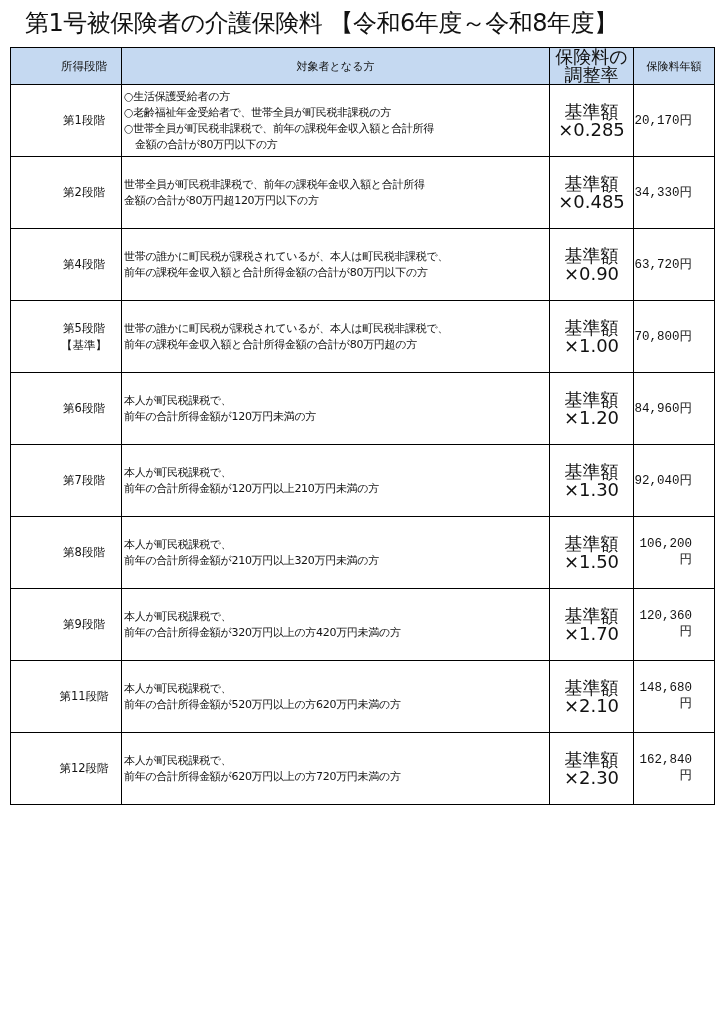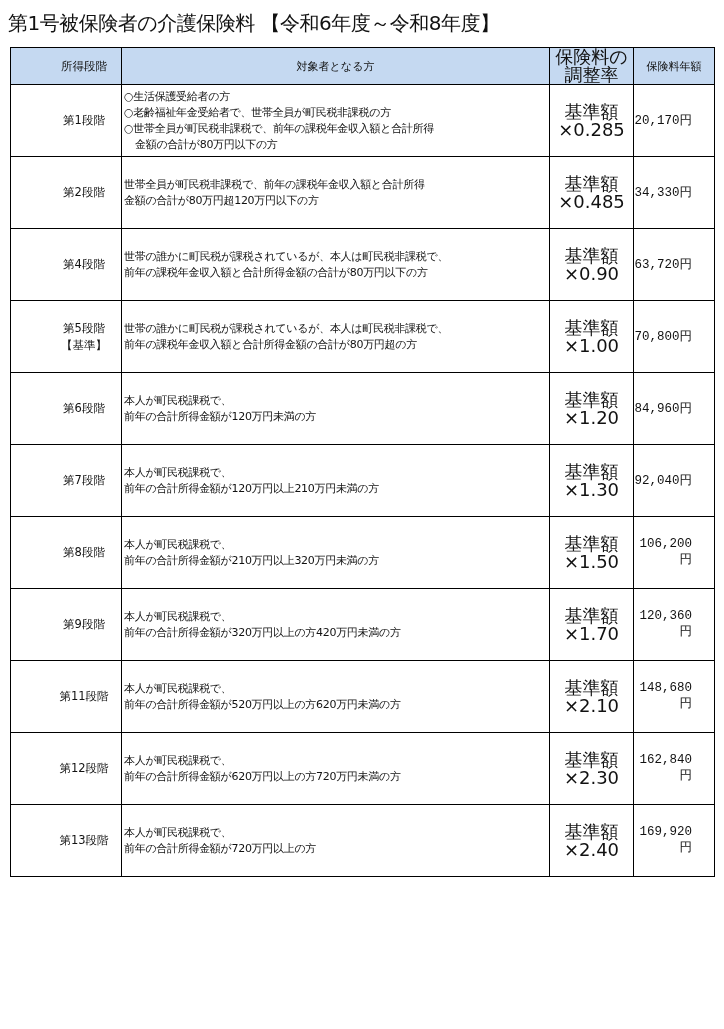--- a/index.html
+++ b/index.html
@@ -1,18 +1,18 @@
 <!DOCTYPE html>
 <html><head>
 <meta charset="utf-8">
 <style>
   html, body { margin: 0; padding: 0; background: #ffffff; }
   body { width: 724px; height: 1029px; position: relative; overflow: hidden;
          font-family: "DejaVu Sans", "Liberation Sans", sans-serif; color: #111; }
-  .title { position: absolute; left: 8px; top: 10px; font-size: 20px; line-height: 26px;
+  .title { position: absolute; left: 25px; top: 10px; font-size: 24px; line-height: 26px;
            white-space: nowrap; letter-spacing: -0.5px; }
   table { position: absolute; left: 10px; top: 47px; border-collapse: collapse;
           width: 705px; table-layout: fixed; }
   td, th { border: 1px solid #000; padding: 0; font-weight: normal; }
   th { background: #c5d9f1; font-size: 11px; height: 35px; text-align: center;
        vertical-align: middle; line-height: 15px; }
   td { height: 71px; vertical-align: middle; }
   .c1 { width: 74px; text-align: center; font-size: 11.5px; line-height: 17px; padding-left: 36px; }
   .c2 { width: 425px; text-align: left; font-size: 11px; line-height: 16px;
         padding-left: 2px; white-space: nowrap; letter-spacing: -0.3px; }
@@ -216,31 +216,14 @@
         </td>
     <td class="c3">
       <span class="line">基準額</span>
       <span class="line">×2.30</span>
     </td>
     <td class="c4">
       <span>162,840円</span>
     </td>
   </tr>
 
-  <tr>
-    <td class="c1">
-      <span class="line">第13段階</span>
-
-    </td>
-    <td class="c2">
-          <span class="line">本人が町民税課税で、</span>
-          <span class="line">前年の合計所得金額が720万円以上の方</span>
-        </td>
-    <td class="c3">
-      <span class="line">基準額</span>
-      <span class="line">×2.40</span>
-    </td>
-    <td class="c4">
-      <span>169,920円</span>
-    </td>
-  </tr>
 </tbody>
 </table>
 
 </body></html>

